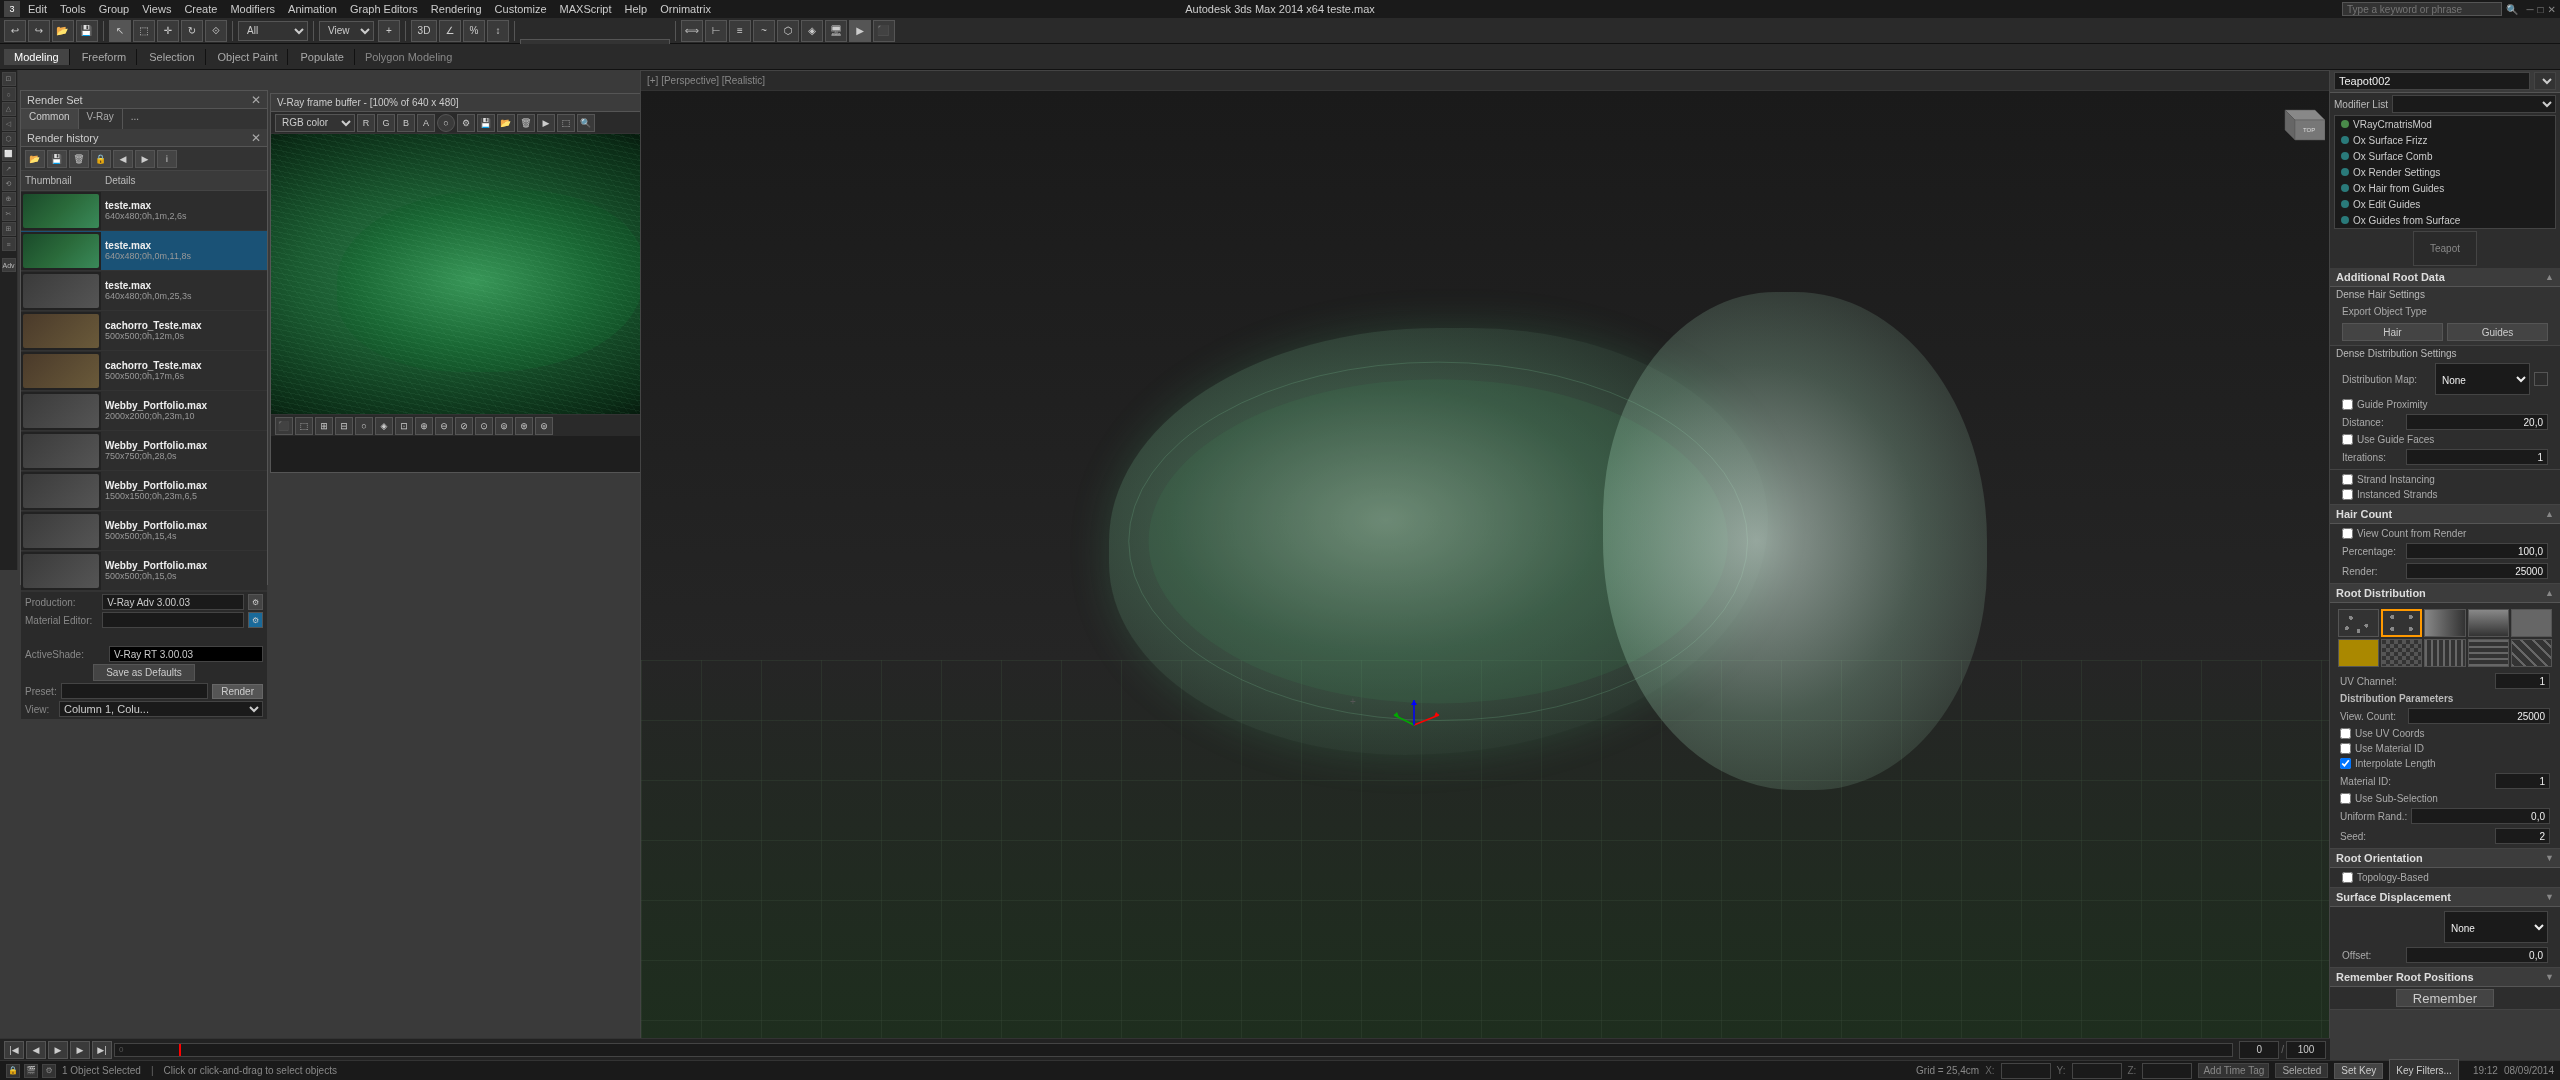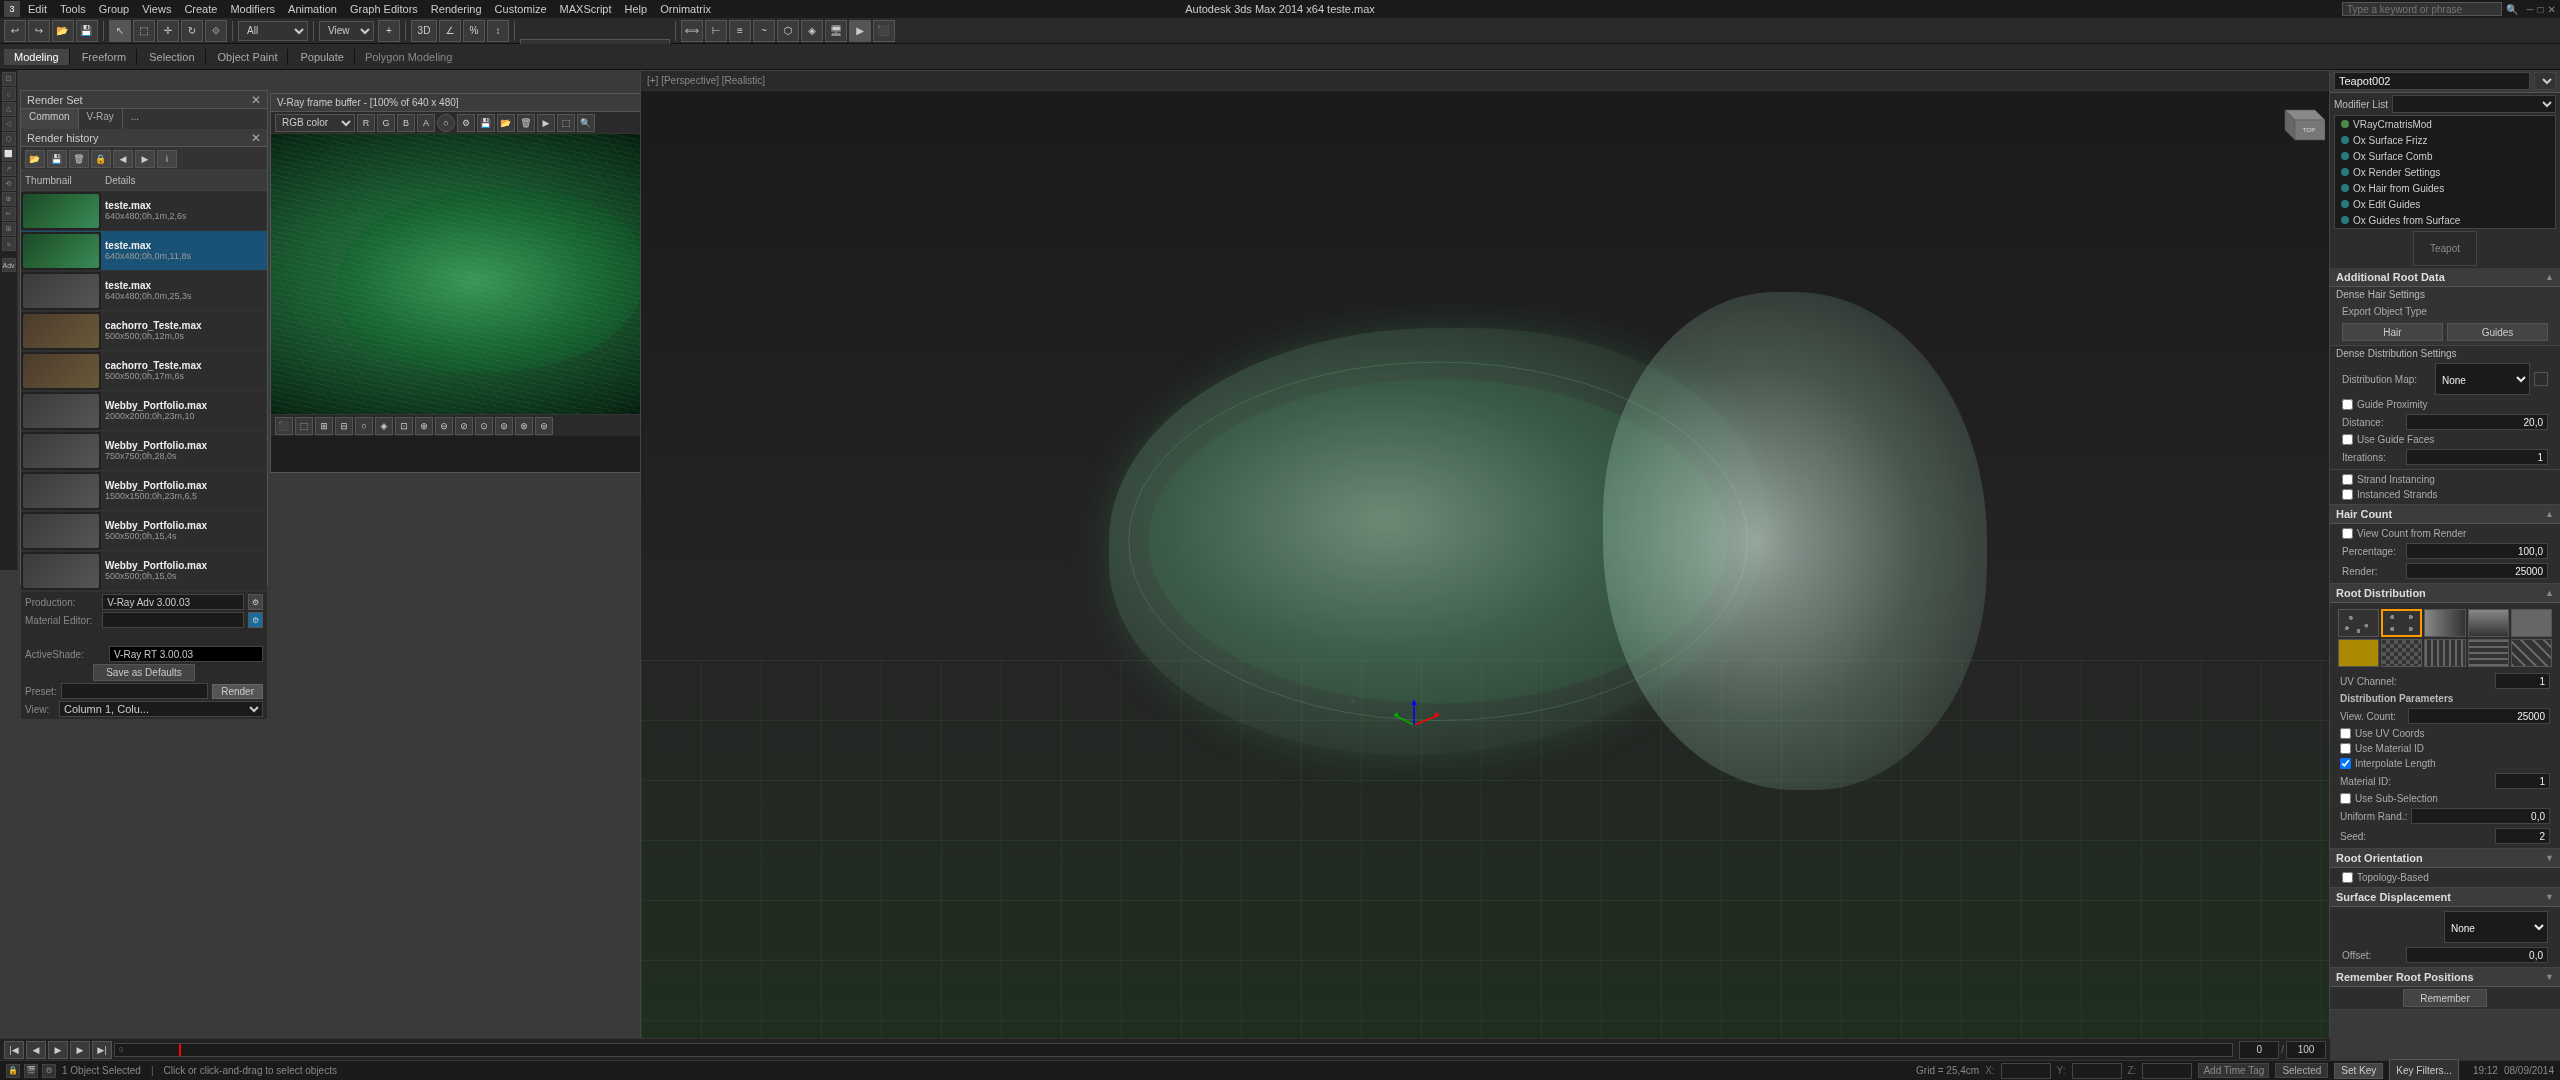--- a/index.html
+++ b/index.html
@@ -1319,21 +1319,21 @@
       <input type="text" class="prop-val" value="0,0" style="">
     </div>
   </div>
 
   <div class="section-header">
     <span>Remember Root Positions</span>
     <span class="arrow">▼</span>
   </div>
   <div style="padding:2px 6px;background:#2d2d2d;border-bottom:1px solid #444">
     <div style="display:flex;justify-content:center;">
-      <button style="height:18px;background:#444;border:1px solid #555;color:#ccc;font-size:10px;cursor:pointer;padding:0 16px">Remember</button>
+      <button style="height:18px;background:#444;border:1px solid #555;color:#ccc;font-size:13px;cursor:pointer;padding:0 16px">Remember</button>
     </div>
   </div>
 
   <div class="section-header">
     <span>Interpolation Space</span>
     <span class="arrow">▲</span>
   </div>
   <div style="padding:2px 4px;background:#2d2d2d;border-bottom:1px solid #444">
     <div class="interp-grid">
       <div class="interp-cell lines1"></div>

